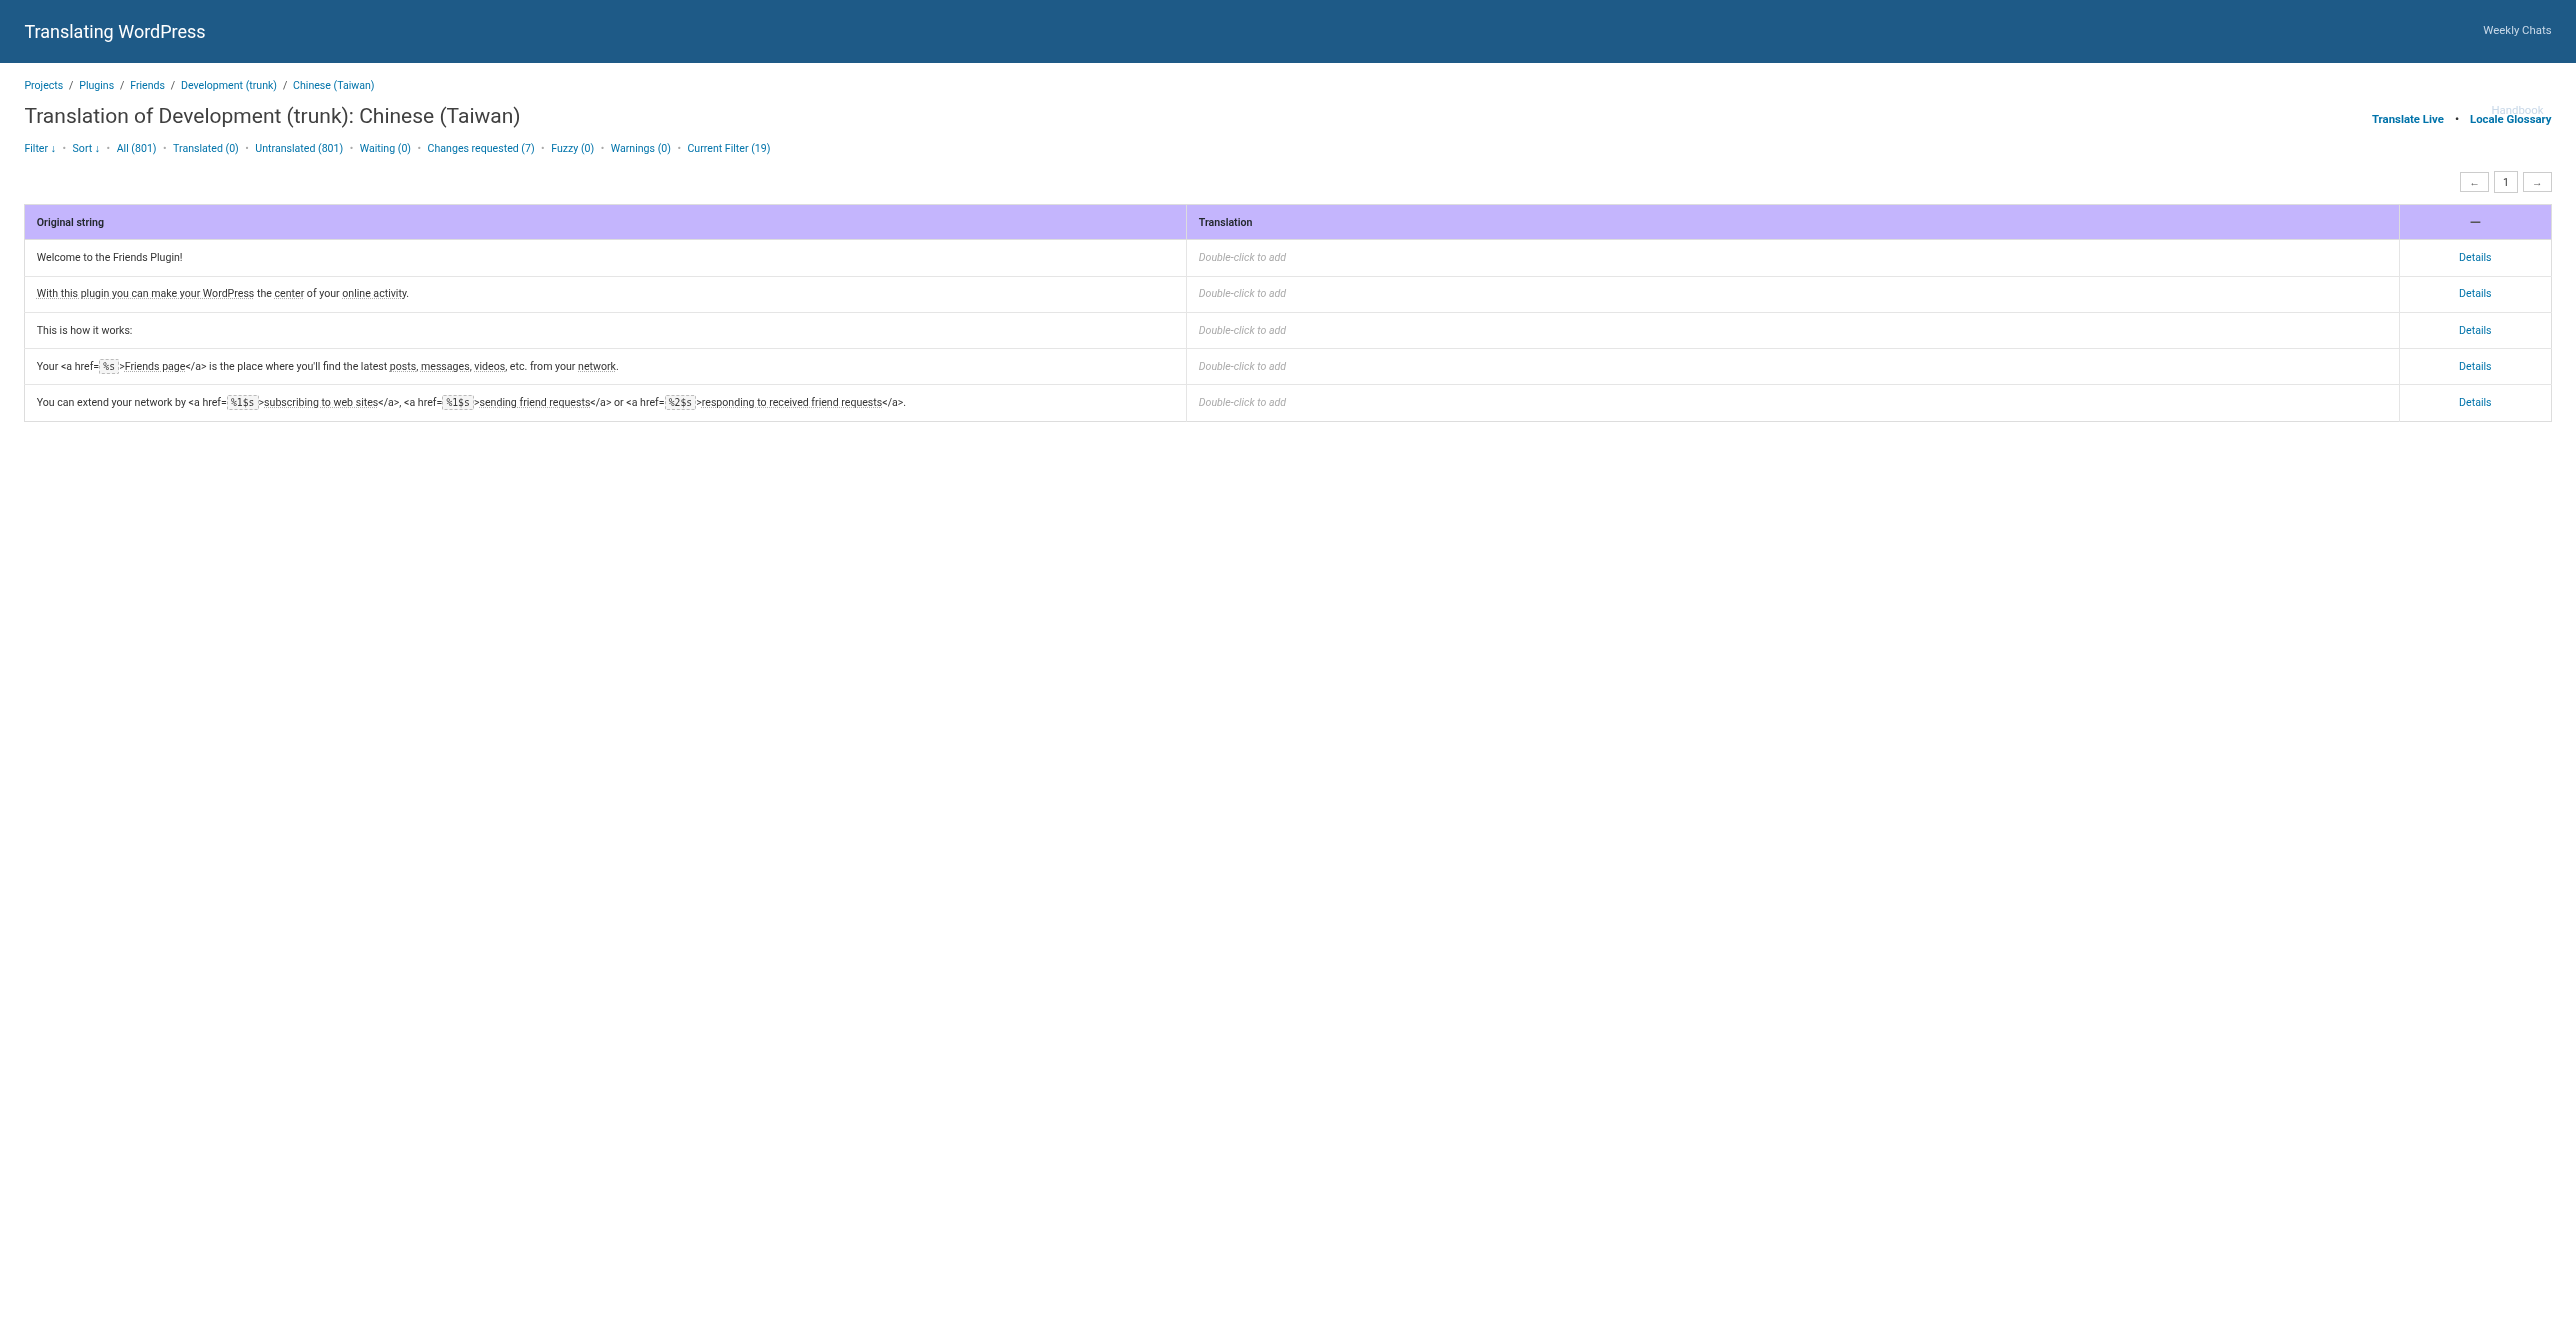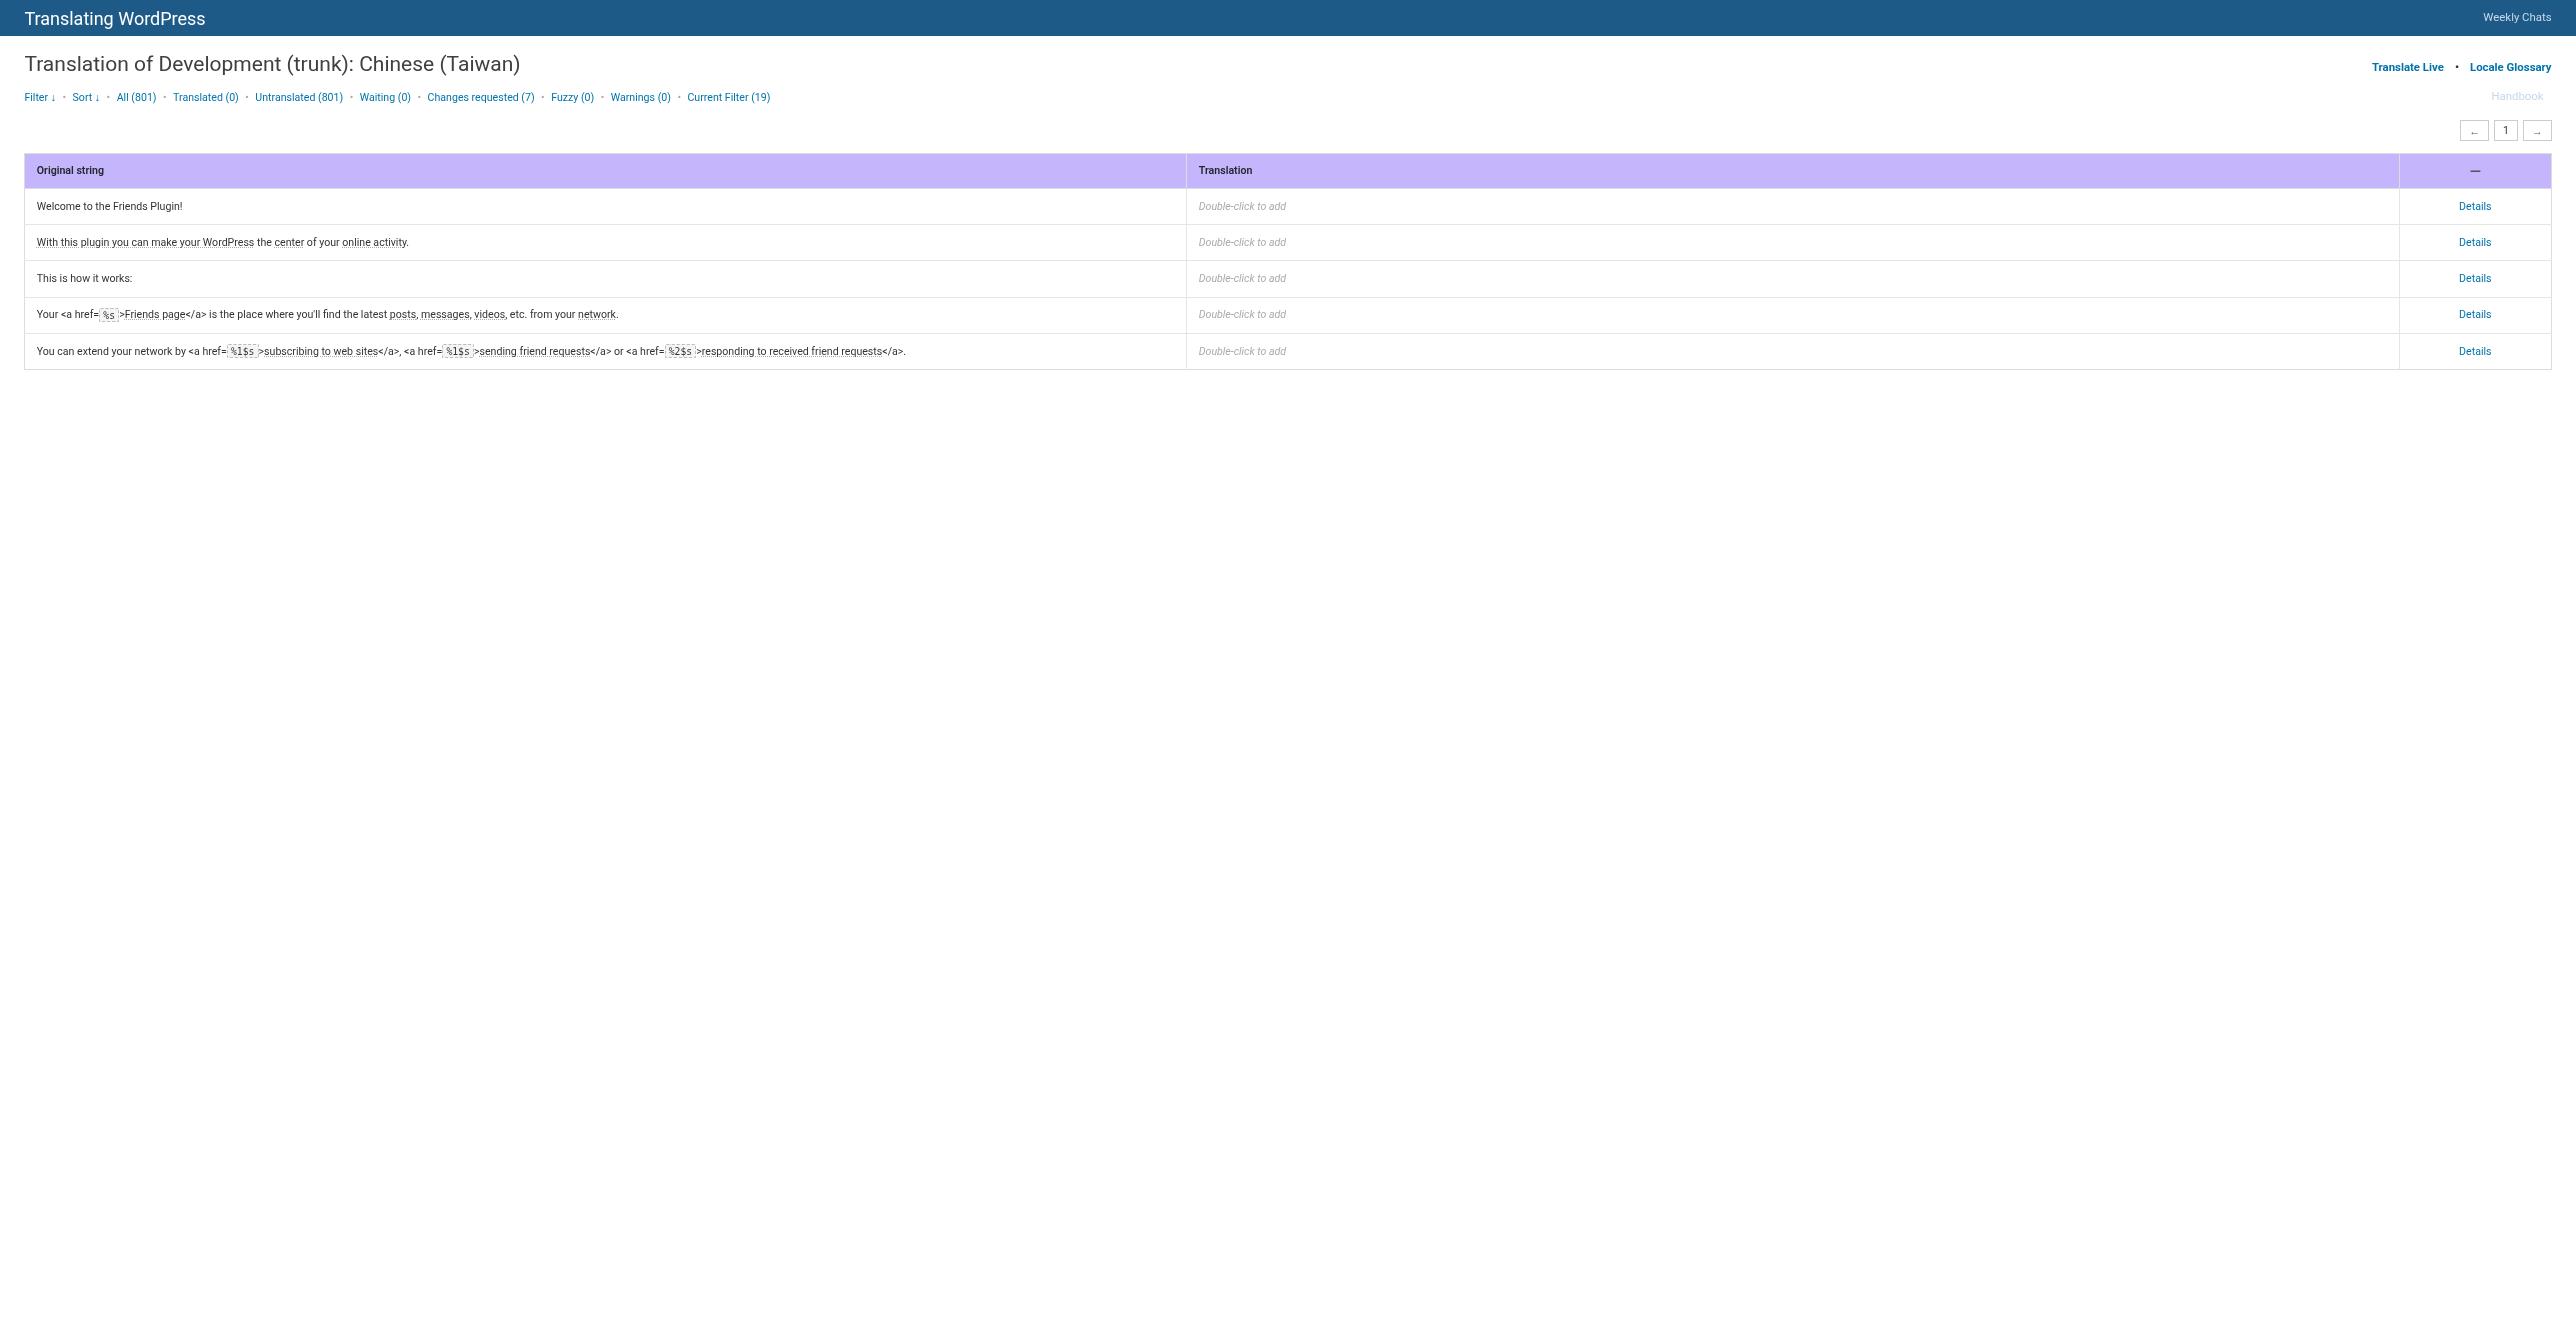--- a/index.html
+++ b/index.html
@@ -6,21 +6,21 @@
     body { font-family: -apple-system, BlinkMacSystemFont, "Segoe UI", Roboto, sans-serif; font-size: 11.4px; background: #fff; color: #333; }
 
     
     .header {
       background: #1e5a87;
       color: #fff;
       padding: 0 24.4px;
       display: flex;
       align-items: center;
       justify-content: space-between;
-      height: 36px;
+      height: 63px;
     }
     .header-title {
       font-size: 18px;
       font-weight: 400;
       color: #fff;
     }
     .header-nav {
       display: flex;
       gap: 24.4px;
       align-items: center;
@@ -194,20 +194,31 @@
     <a href="#">Teams</a>
     <a href="#">Requests</a>
     <a href="#">Weekly Chats</a>
     <a href="#" class="active">Translate</a>
     <a href="#">Handbook</a>
   </nav>
 </header>
 
 <main class="content">
 
+  <nav class="breadcrumb">
+    <a href="#">Projects</a>
+    <span> / </span>
+    <a href="#">Plugins</a>
+    <span> / </span>
+    <a href="#">Friends</a>
+    <span> / </span>
+    <a href="#">Development (trunk)</a>
+    <span> / </span>
+    <a href="#">Chinese (Taiwan)</a>
+  </nav>
 
   <div class="page-title-row">
     <h1 class="page-title">Translation of Development (trunk): Chinese (Taiwan)</h1>
     <div class="title-actions">
       <a href="#" class="details-link">Translate Live</a>
       <span class="dot-sep">•</span>
       <a href="#" class="details-link">Locale Glossary</a>
     </div>
   </div>
 

